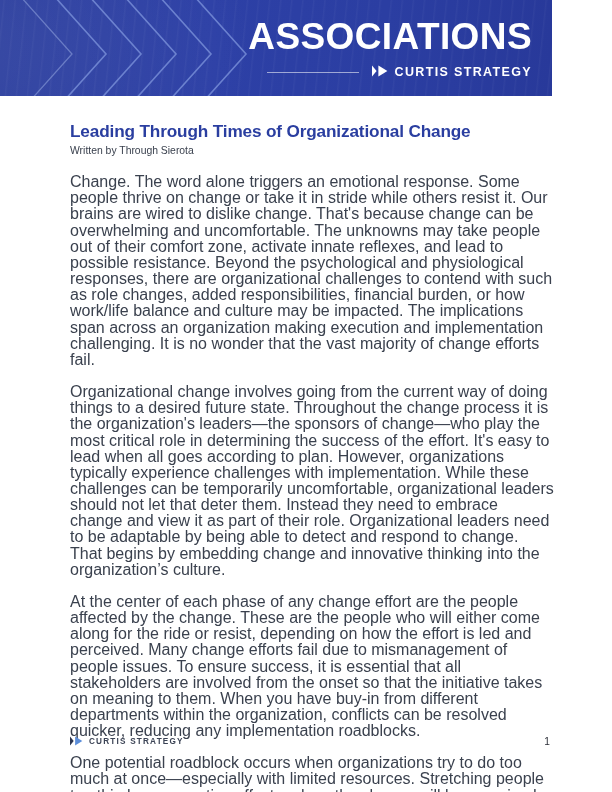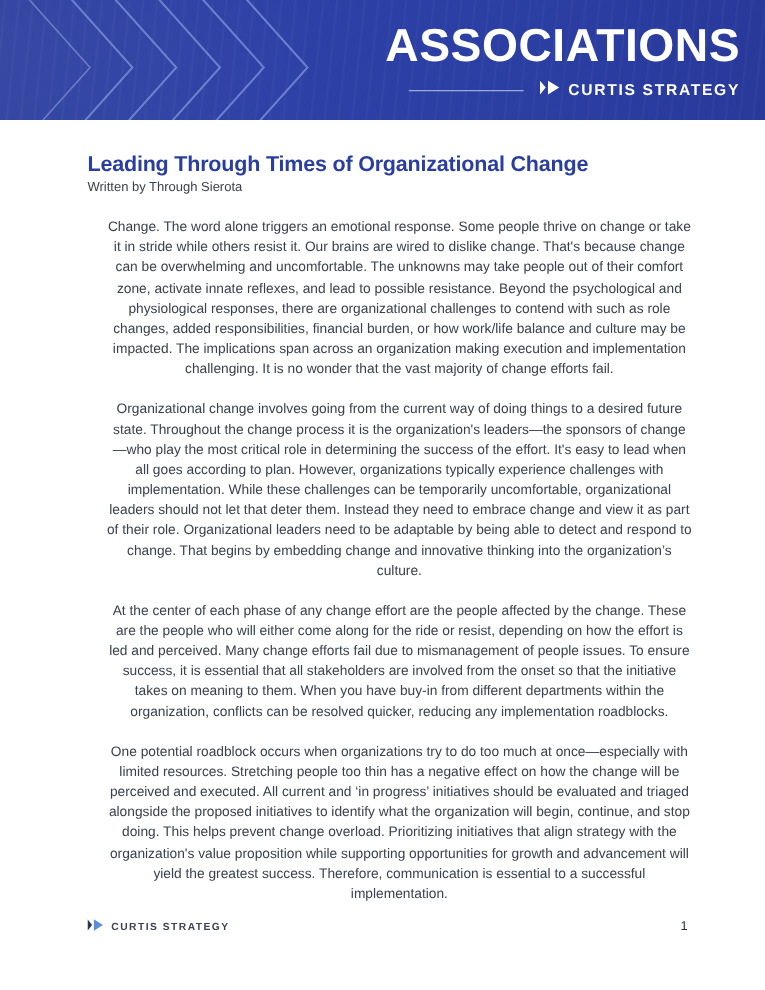--- a/index.html
+++ b/index.html
@@ -12,21 +12,21 @@
     height: 792px;
     font-family: "Liberation Sans", sans-serif;
     color: #3a414e;
     overflow: hidden;
     position: relative;
   }
 
   
   .header {
     position: relative;
-    width: 612px;
+    width: 552px;
     height: 96px;
     background: #2a3ea0;
     background-image:
       radial-gradient(ellipse 420px 300px at -40px 48px, rgba(255,255,255,0.085) 0%, rgba(255,255,255,0.045) 38%, rgba(255,255,255,0) 70%),
       linear-gradient(90deg, #273a9c 0%, #2d40a6 38%, #2b3ea2 70%, #28399a 100%);
     overflow: hidden;
   }
   .header-fiber {
     position: absolute;
     inset: 0;
@@ -101,25 +101,25 @@
     margin: 0 0 2px 0;
     line-height: 1.2;
   }
   .article-byline {
     font-size: 10.4px;
     color: #3a414e;
     margin: 0 0 17px 0;
     line-height: 1.3;
   }
   .article-body p {
-    font-size: 11px;
+    font-size: 16px;
     line-height: 16.15px;
     color: #3a414e;
-    margin: 0 0 16px 15px;
-    text-align: center;
+    margin: 0 0 16px 0;
+    text-align: left;
   }
   .article-body p:last-child { margin-bottom: 0; }
 
   
   .footer {
     position: absolute;
     left: 0;
     right: 0;
     bottom: 43px;
     height: 16px;

